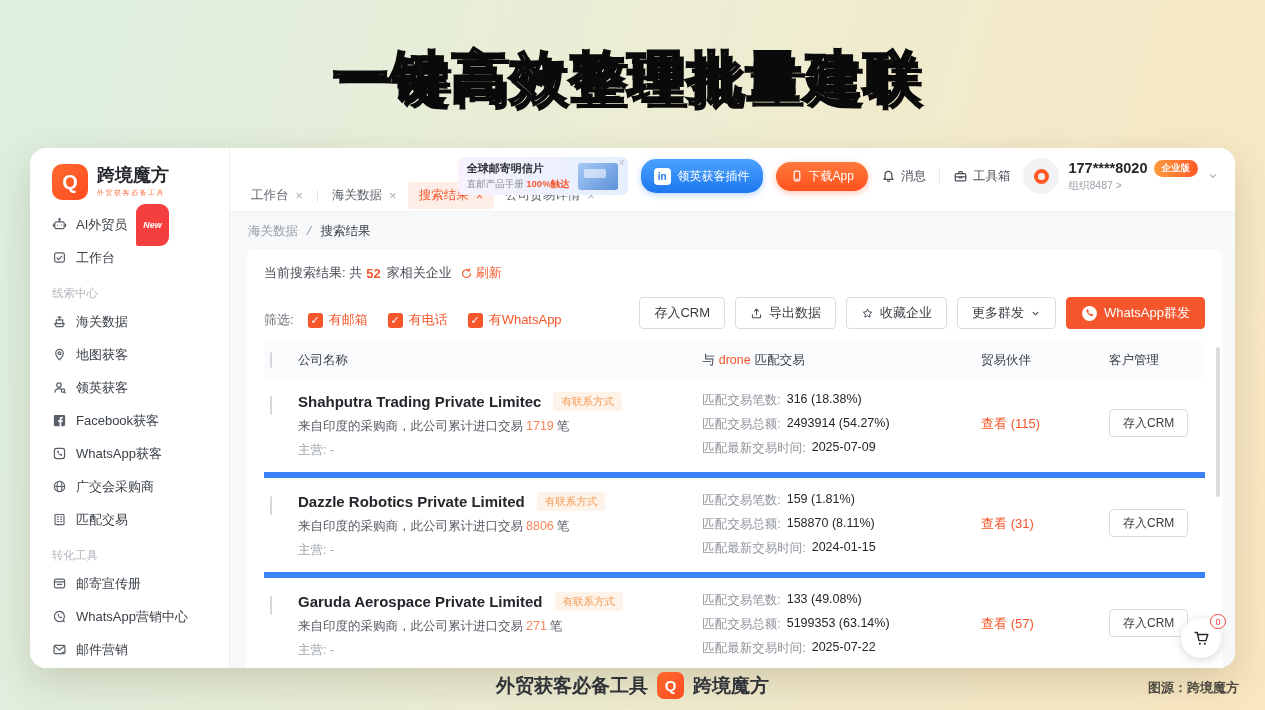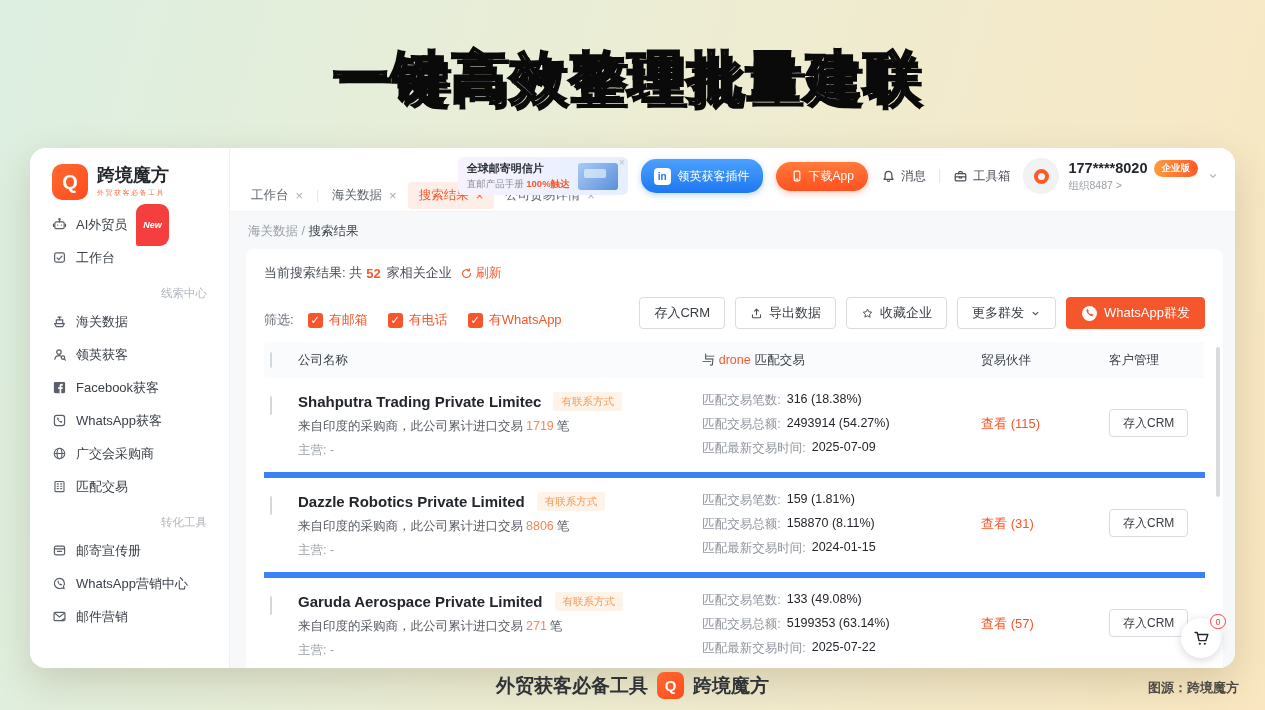--- a/index.html
+++ b/index.html
@@ -9,21 +9,21 @@
   .hero{position:absolute;top:40px;left:0;right:10px;text-align:center;font-size:56px;font-weight:800;letter-spacing:3px;color:#fff;-webkit-text-stroke:2.2px #0a0a0a;text-shadow:5px 6px 0 #0a0a0a;}
   .window{position:absolute;left:30px;top:148px;width:1205px;height:520px;background:#fff;border-radius:16px;box-shadow:0 14px 38px rgba(90,75,40,.20);display:flex;overflow:hidden;}
   
   .sidebar{width:200px;flex:none;background:#fff;border-right:1px solid #f0f1f3;padding-top:14px;}
   .logo-row{display:flex;align-items:center;gap:9px;padding:2px 10px 8px 22px;}
   .logo-mark{width:36px;height:36px;border-radius:10px;background:linear-gradient(135deg,#FF6A30,#FF4B1E);color:#fff;font-weight:800;font-size:20px;display:flex;align-items:center;justify-content:center;}
   .logo-name{font-size:18px;font-weight:700;color:#23262b;line-height:1.1;}
   .logo-slogan{font-size:7px;color:#F6764A;letter-spacing:1.5px;margin-top:3px;}
   .menu-item{display:flex;align-items:center;gap:9px;height:33px;padding:0 14px 0 22px;font-size:13px;color:#3a4048;cursor:pointer;}
   .menu-item .icon{color:#5a6069;display:flex;}
-  .section-title{padding:12px 22px 4px;font-size:11.5px;color:#b3b7bd;text-align:right;}
+  .section-title{padding:12px 22px 4px;font-size:11.5px;color:#b3b7bd;}
   .badge-new{background:#F53F3F;color:#fff;font-size:9px;font-weight:700;font-style:italic;padding:16px 7px;border-radius:9px 9px 9px 2px;}
   
   .main{flex:1;display:flex;flex-direction:column;min-width:0;background:#f7f8fa;position:relative;}
   .topbar{position:relative;height:64px;background:#fff;flex:none;border-bottom:1px solid #f2f3f5;}
   .tabs{position:absolute;left:10px;bottom:2px;display:flex;align-items:center;}
   .tab{display:flex;align-items:center;gap:7px;font-size:12.5px;color:#5f646b;padding:5px 11px;border-radius:4px;cursor:pointer;}
   .tab .x{color:#a8adb5;font-size:13px;line-height:1;}
   .tab.active{color:#F6562B;background:#FDEEE7;}
   .tab.active .x{color:#F6562B;}
   .tab-divider{width:1px;height:12px;background:#e3e5e8;margin:0 3px;}
@@ -42,21 +42,21 @@
   .util-divider{width:1px;height:14px;background:#e3e5e8;}
   .account{display:flex;align-items:center;gap:9px;cursor:pointer;}
   .avatar{width:36px;height:36px;border-radius:50%;background:#f1f2f4;display:flex;align-items:center;justify-content:center;}
   .avatar-ring{width:15px;height:15px;border:4px solid #FF5A26;border-radius:50%;}
   .acc-phone{font-size:14.5px;font-weight:700;color:#23262b;display:flex;gap:6px;align-items:center;}
   .vip-badge{font-size:9.5px;color:#fff;background:linear-gradient(90deg,#FF9A3D,#FF5B26);padding:2px 8px;border-radius:9px;font-weight:600;}
   .acc-org{font-size:10.5px;color:#9aa0a8;margin-top:2px;}
   .acc-caret{color:#b3b7bd;display:flex;}
   
   .content{flex:1;padding:7px 12px 0 16px;overflow:hidden;display:flex;flex-direction:column;}
-  .breadcrumb{font-size:12.5px;color:#9aa0a8;padding:4px 2px 9px;}
+  .breadcrumb{font-size:12.5px;color:#9aa0a8;padding:4px 2px 9px;font-family:Liberation Mono, monospace;}
   .breadcrumb .current{color:#3a4048;}
   .card{position:relative;flex:1;background:#fff;border-radius:8px 8px 0 0;padding:15px 18px 0;overflow:hidden;}
   .summary{font-size:13px;color:#4a4f58;display:flex;align-items:center;}
   .summary .count{color:#F6562B;font-weight:700;margin:0 4px;}
   .summary .suffix{margin-right:8px;margin-left:2px;}
   .refresh{color:#F6562B;display:flex;align-items:center;gap:3px;cursor:pointer;}
   .filter-row{display:flex;align-items:flex-end;margin-top:15px;}
   .filter-label{font-size:13px;color:#6b7077;margin-right:14px;}
   .filter-opt{display:flex;align-items:center;gap:6px;margin-right:20px;font-size:13px;color:#F6562B;cursor:pointer;}
   .checkbox{width:15px;height:15px;border-radius:3px;background:#F6562B;color:#fff;font-size:11px;display:flex;align-items:center;justify-content:center;}
@@ -142,20 +142,29 @@
               <path d="M4.6 10V6.2h6.8V10"></path>
               <path d="M8 6.2V3.4"></path>
               <path d="M6.4 3.4h3.2"></path>
             </svg>
           </span>
         <span>海关数据</span>
       </div>
       <div class="menu-item">
         <span class="icon">
             <svg width="15" height="15" viewBox="0 0 16 16" fill="none" stroke="currentColor" stroke-width="1.3" stroke-linecap="round">
+              <path d="M8 13.6S4 9.7 4 6.6a4 4 0 0 1 8 0c0 3.1-4 7-4 7z"></path>
+              <circle cx="8" cy="6.6" r="1.5"></circle>
+            </svg>
+          </span>
+        <span>地图获客</span>
+      </div>
+      <div class="menu-item">
+        <span class="icon">
+            <svg width="15" height="15" viewBox="0 0 16 16" fill="none" stroke="currentColor" stroke-width="1.3" stroke-linecap="round">
               <circle cx="7.4" cy="5.4" r="2.4"></circle>
               <path d="M3 13c.5-2.5 2.2-3.8 4.4-3.8 1 0 1.9.3 2.6.8"></path>
               <circle cx="11.7" cy="11.3" r="1.8"></circle>
               <path d="M13 12.7l1.3 1.3"></path>
             </svg>
           </span>
         <span>领英获客</span>
       </div>
       <div class="menu-item">
         <span class="icon">

